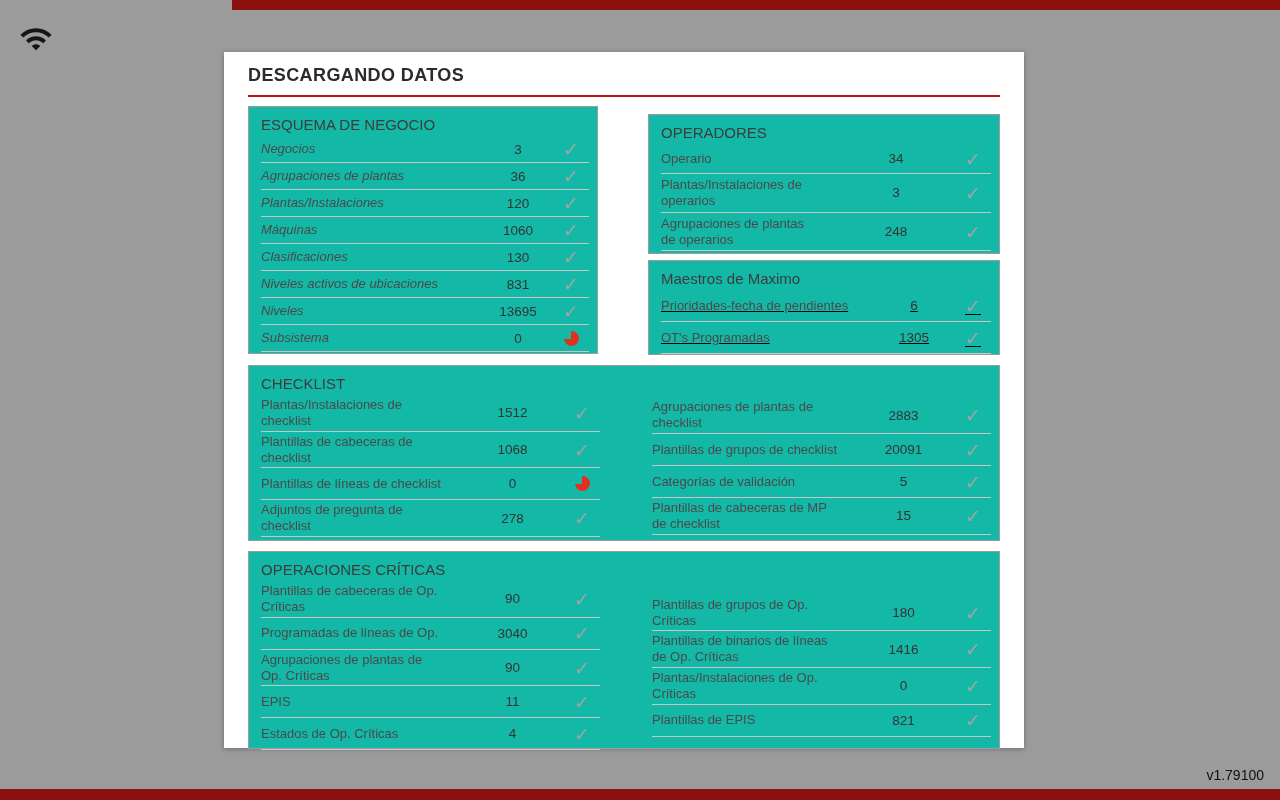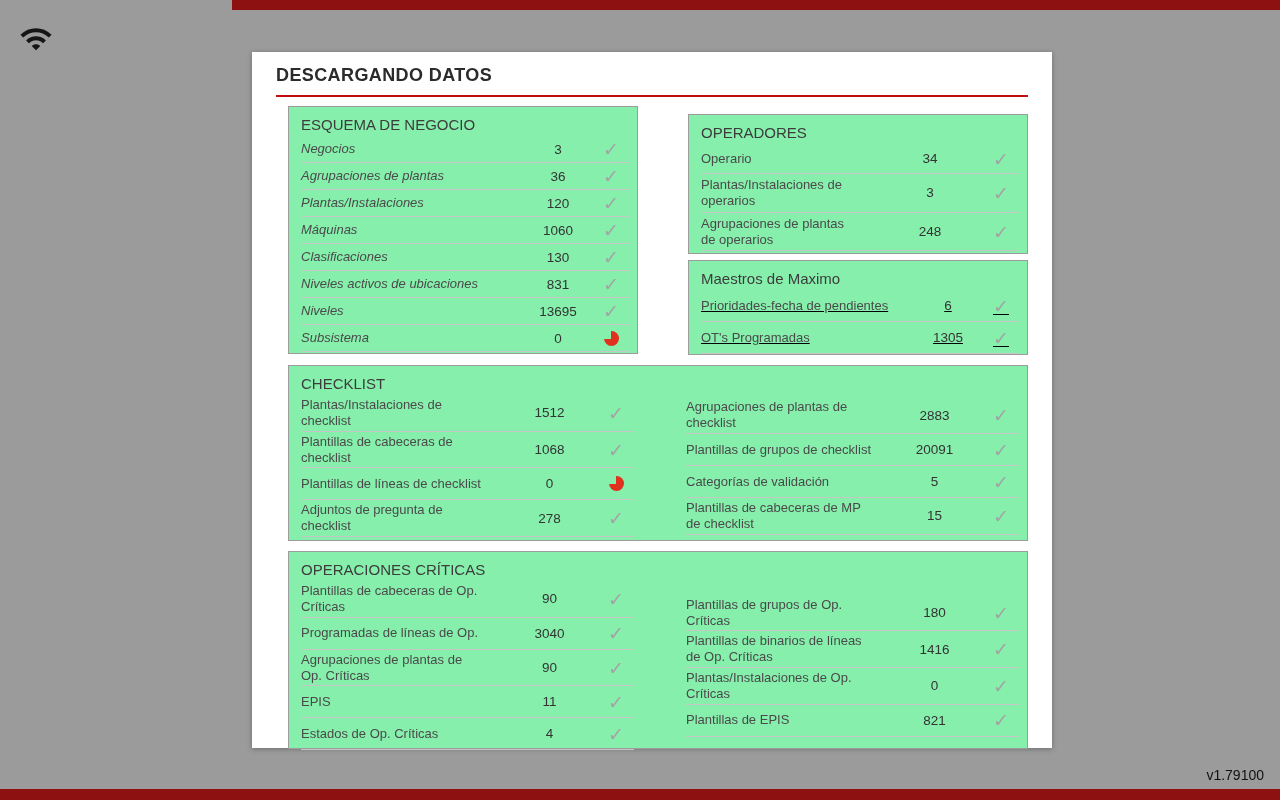--- a/index.html
+++ b/index.html
@@ -10,29 +10,29 @@
     font-family:"Liberation Sans", sans-serif;
     overflow:hidden;
   }
   .top-bar { position:absolute; top:0; left:0; width:100%; height:10px; }
   .top-bar-fill { position:absolute; top:0; left:232px; right:0; height:100%; background:var(--bar-red,#8e1111); }
   .bottom-bar { position:absolute; bottom:0; left:0; width:100%; height:11px; background:var(--bar-red,#8e1111); }
   .wifi { position:absolute; top:22px; left:16px; line-height:0; }
   .version { position:absolute; right:16px; bottom:17px; font-size:14px; color:#111; }
 
   .panel {
-    position:absolute; left:252px; top:52px; width:800px; height:696px;
+    position:absolute; left:224px; top:52px; width:800px; height:696px;
     background:#fff; padding:13px 24px 0 24px;
     box-shadow:0 1px 5px rgba(0,0,0,.3);
   }
   .panel-title { font-size:18px; font-weight:700; color:#2b2b2b; letter-spacing:.4px; }
   .title-rule { height:2px; background:var(--accent-red,#c00d0e); margin-top:9px; }
 
   .row1 { display:flex; justify-content:space-between; margin-top:9px; }
-  .box { border:1px solid #9c9c9c; background:#86efac; padding:6px 8px 0 12px;margin-left:12px; }
+  .box { border:1px solid #9c9c9c; background:#14b8a6; padding:6px 8px 0 12px; }
   .box-title { font-size:15px; font-weight:400; color:#3c3c3c; margin:3px 0 3px 0; }
 
   .box-esquema { width:350px; height:248px; }
   .right-col { width:352px; }
   .box-operadores { margin-top:8px; height:140px; }
   .box-maestros { margin-top:6px; height:95px; }
   .box-checklist { margin-top:10px; height:176px; }
   .box-criticas { margin-top:10px; height:198px; }
 
   .row { display:flex; align-items:center; border-bottom:1px solid #c6c6c6; }

